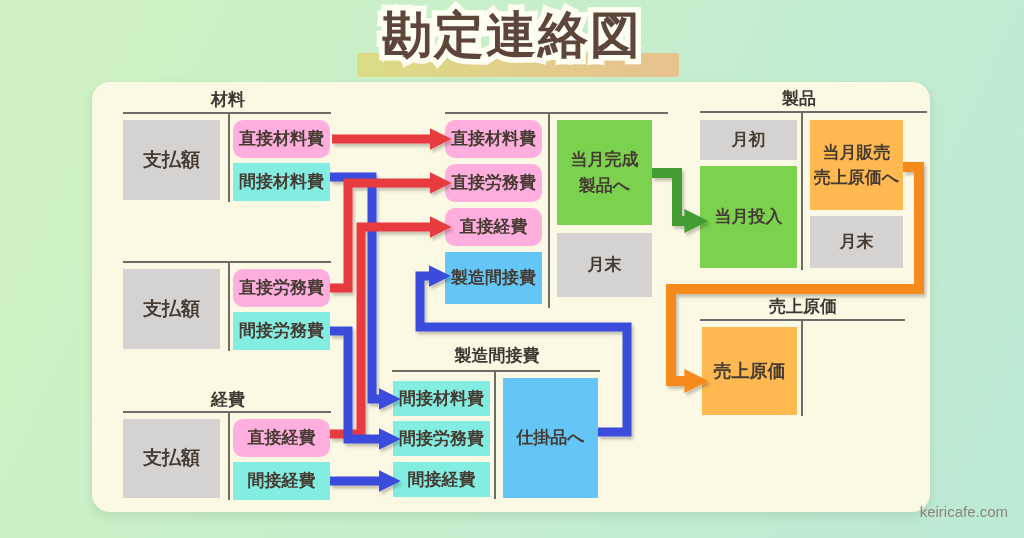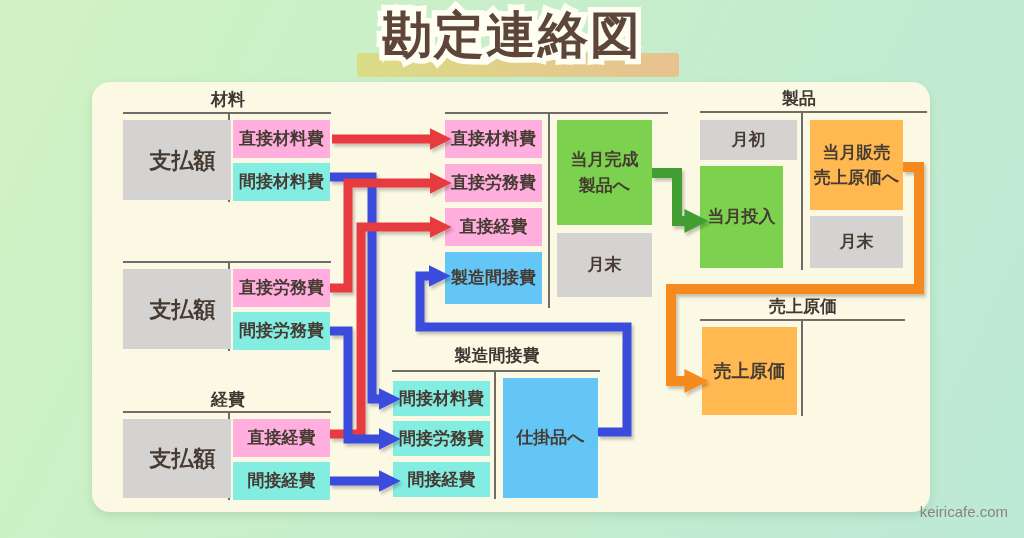--- a/index.html
+++ b/index.html
@@ -35,26 +35,26 @@
     font-size:17px;font-weight:bold;color:#3d3833;
   }
   .hl{position:absolute;height:2px;background:#6f6c67;z-index:2;}
   .vl{position:absolute;width:2px;background:#6f6c67;z-index:2;}
   .bx{
     position:absolute;display:flex;align-items:center;justify-content:center;
     font-size:17px;font-weight:bold;color:#453b33;text-align:center;
     white-space:pre-line;line-height:1.5;z-index:2;
   }
   .gray{background:#d5d3d1;}
-  .pink{background:#ffaedd;}
+  .pink{background:#ffaedd;border-radius:10px;}
   .cyan{background:#84ede2;}
   .sky{background:#64c6f6;}
   .green{background:#7cd24f;}
   .orange{background:#ffb950;}
-  .pay{font-size:22px;padding-left:11px;}
+  .pay{font-size:19px;}
   .arrows{position:absolute;left:0;top:0;z-index:4;pointer-events:none;}
   .watermark{
     position:absolute;right:16px;top:503px;z-index:2;
     font-size:15px;color:#8c8377;
   }
 </style>
 </head>
 <body>
 
 <div id="stage">
@@ -102,21 +102,21 @@
   <div class="vl" style="left:494px;top:370px;height:129px;"></div>
   <div class="bx cyan" style="left:393px;top:381px;width:97px;height:35px;">間接材料費</div>
   <div class="bx cyan" style="left:393px;top:421px;width:97px;height:35px;">間接労務費</div>
   <div class="bx cyan" style="left:393px;top:462px;width:97px;height:35px;">間接経費</div>
   <div class="bx sky" style="left:503px;top:378px;width:95px;height:120px;">仕掛品へ</div>
 
   <div class="hd" style="left:729px;top:87px;">製品</div>
   <div class="hl" style="left:700px;top:111px;width:227px;"></div>
   <div class="vl" style="left:801px;top:111px;height:159px;"></div>
   <div class="bx gray" style="left:700px;top:120px;width:97px;height:40px;">月初</div>
-  <div class="bx green" style="left:700px;top:166px;width:83px;height:102px;">当月投入</div>
+  <div class="bx green" style="left:700px;top:166px;width:97px;height:102px;">当月投入</div>
   <div class="bx orange" style="left:810px;top:120px;width:93px;height:90px;">当月販売
 売上原価へ</div>
   <div class="bx gray" style="left:810px;top:216px;width:93px;height:52px;">月末</div>
 
   <div class="hd" style="left:733px;top:295px;">売上原価</div>
   <div class="hl" style="left:700px;top:319px;width:205px;"></div>
   <div class="vl" style="left:801px;top:319px;height:97px;"></div>
   <div class="bx orange" style="left:702px;top:327px;width:95px;height:88px;font-size:18px;">売上原価</div>
 
   <svg class="arrows" width="1024" height="538" viewBox="0 0 1024 538">

